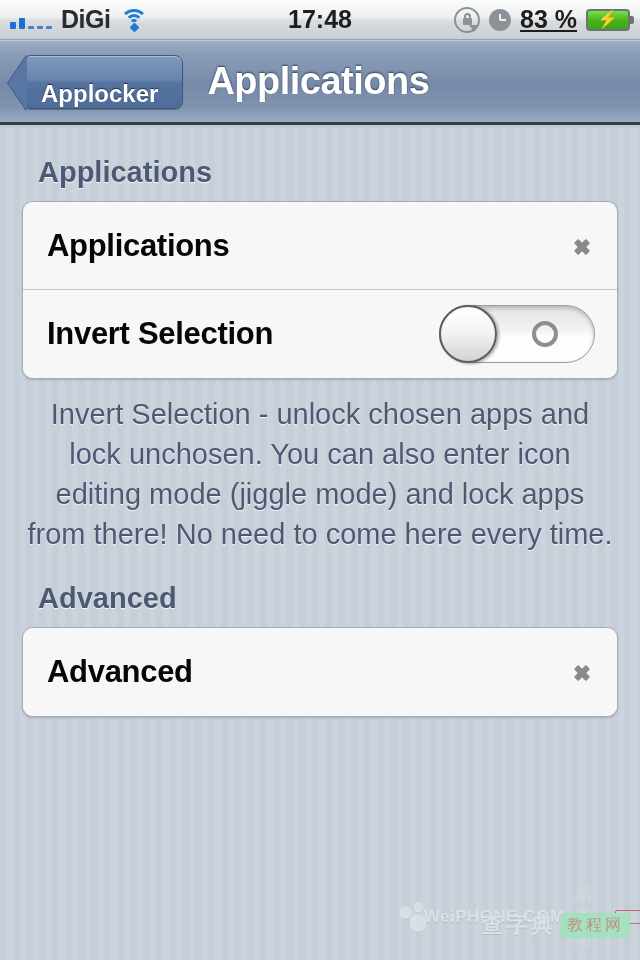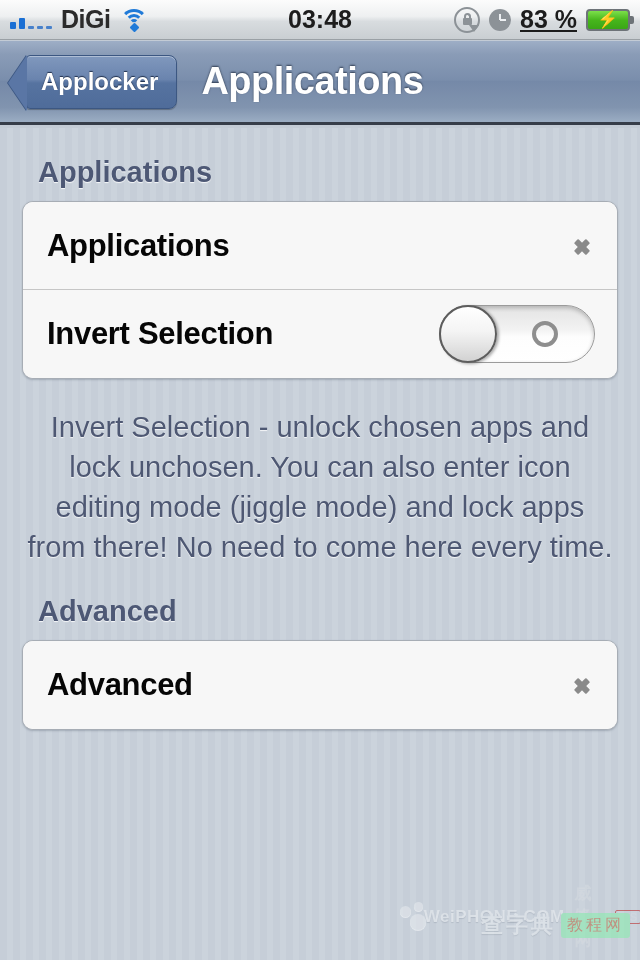--- a/index.html
+++ b/index.html
@@ -122,22 +122,22 @@
   #navbar{
     position:absolute; left:0; top:41px; width:640px; height:84px;
     background:linear-gradient(to bottom,
       #9eaec6 0%, #8a9cb7 16%, #7a8eac 48%,
       #7589a8 50%, #8194af 82%, #9badc3 100%);
     border-bottom:3px solid #363d49;
     display:flex; align-items:center;
   }
   .backbtn{
     position:relative; height:54px; margin-left:26px;
-    display:flex; align-items:center;
-    padding:0 18px 0 14px;
+    display:flex; align-items:flex-end;
+    padding:0 24px 0 14px;
     background:linear-gradient(to bottom,#8098bd 0%,#6a84ae 45%,#5673a0 52%,#4f6c9a 100%);
     border:1px solid #3c5782;
     border-radius:4px 8px 8px 4px;
     box-shadow:inset 0 1px 0 rgba(255,255,255,.38), 0 1px 1px rgba(0,0,0,.28);
   }
   .backbtn:before{
     content:""; position:absolute; left:-19px; top:-1px;
     width:0; height:0;
     border-top:28px solid transparent;
     border-bottom:28px solid transparent;
@@ -210,21 +210,21 @@
   }
   .toggle .knob{
     position:absolute; left:-1px; top:-1px;
     width:58px; height:58px; border-radius:50%;
     background:linear-gradient(to bottom,#ffffff 0%,#f4f4f4 45%,#e2e2e2 75%,#d2d2d2 100%);
     border:2px solid #5d5d5d;
     box-shadow:2px 1px 3px rgba(0,0,0,.32);
   }
 
   .footer-note{
-    padding:28px 24px 0 24px;
+    padding:15px 24px 0 24px;
     text-align:center;
     font-size:29px; line-height:40px;
     color:#4e5873;
     text-shadow:0 1px 1px rgba(255,255,255,.8);
   }
 
   
   #watermarks{
     position:absolute; right:10px; bottom:4px;
     width:230px; height:78px;
@@ -287,21 +287,21 @@
     </div>
     <div class="carrier">DiGi</div>
     <div class="wifi">
       <span class="a"></span>
         <span class="b"></span>
         <span class="c"></span>
         <span class="dot"></span>
     </div>
   </div>
 
-  <div class="clock-time">03:48</div>
+  <div class="clock-time">17:48</div>
 
   <div class="sb-right">
     <div class="rotlock">
       <div class="shackle"></div>
         <div class="body"></div>
         <div class="arrow"></div>
     </div>
     <div class="alarm">
       <div class="hand-h"></div>
         <div class="hand-m"></div>

